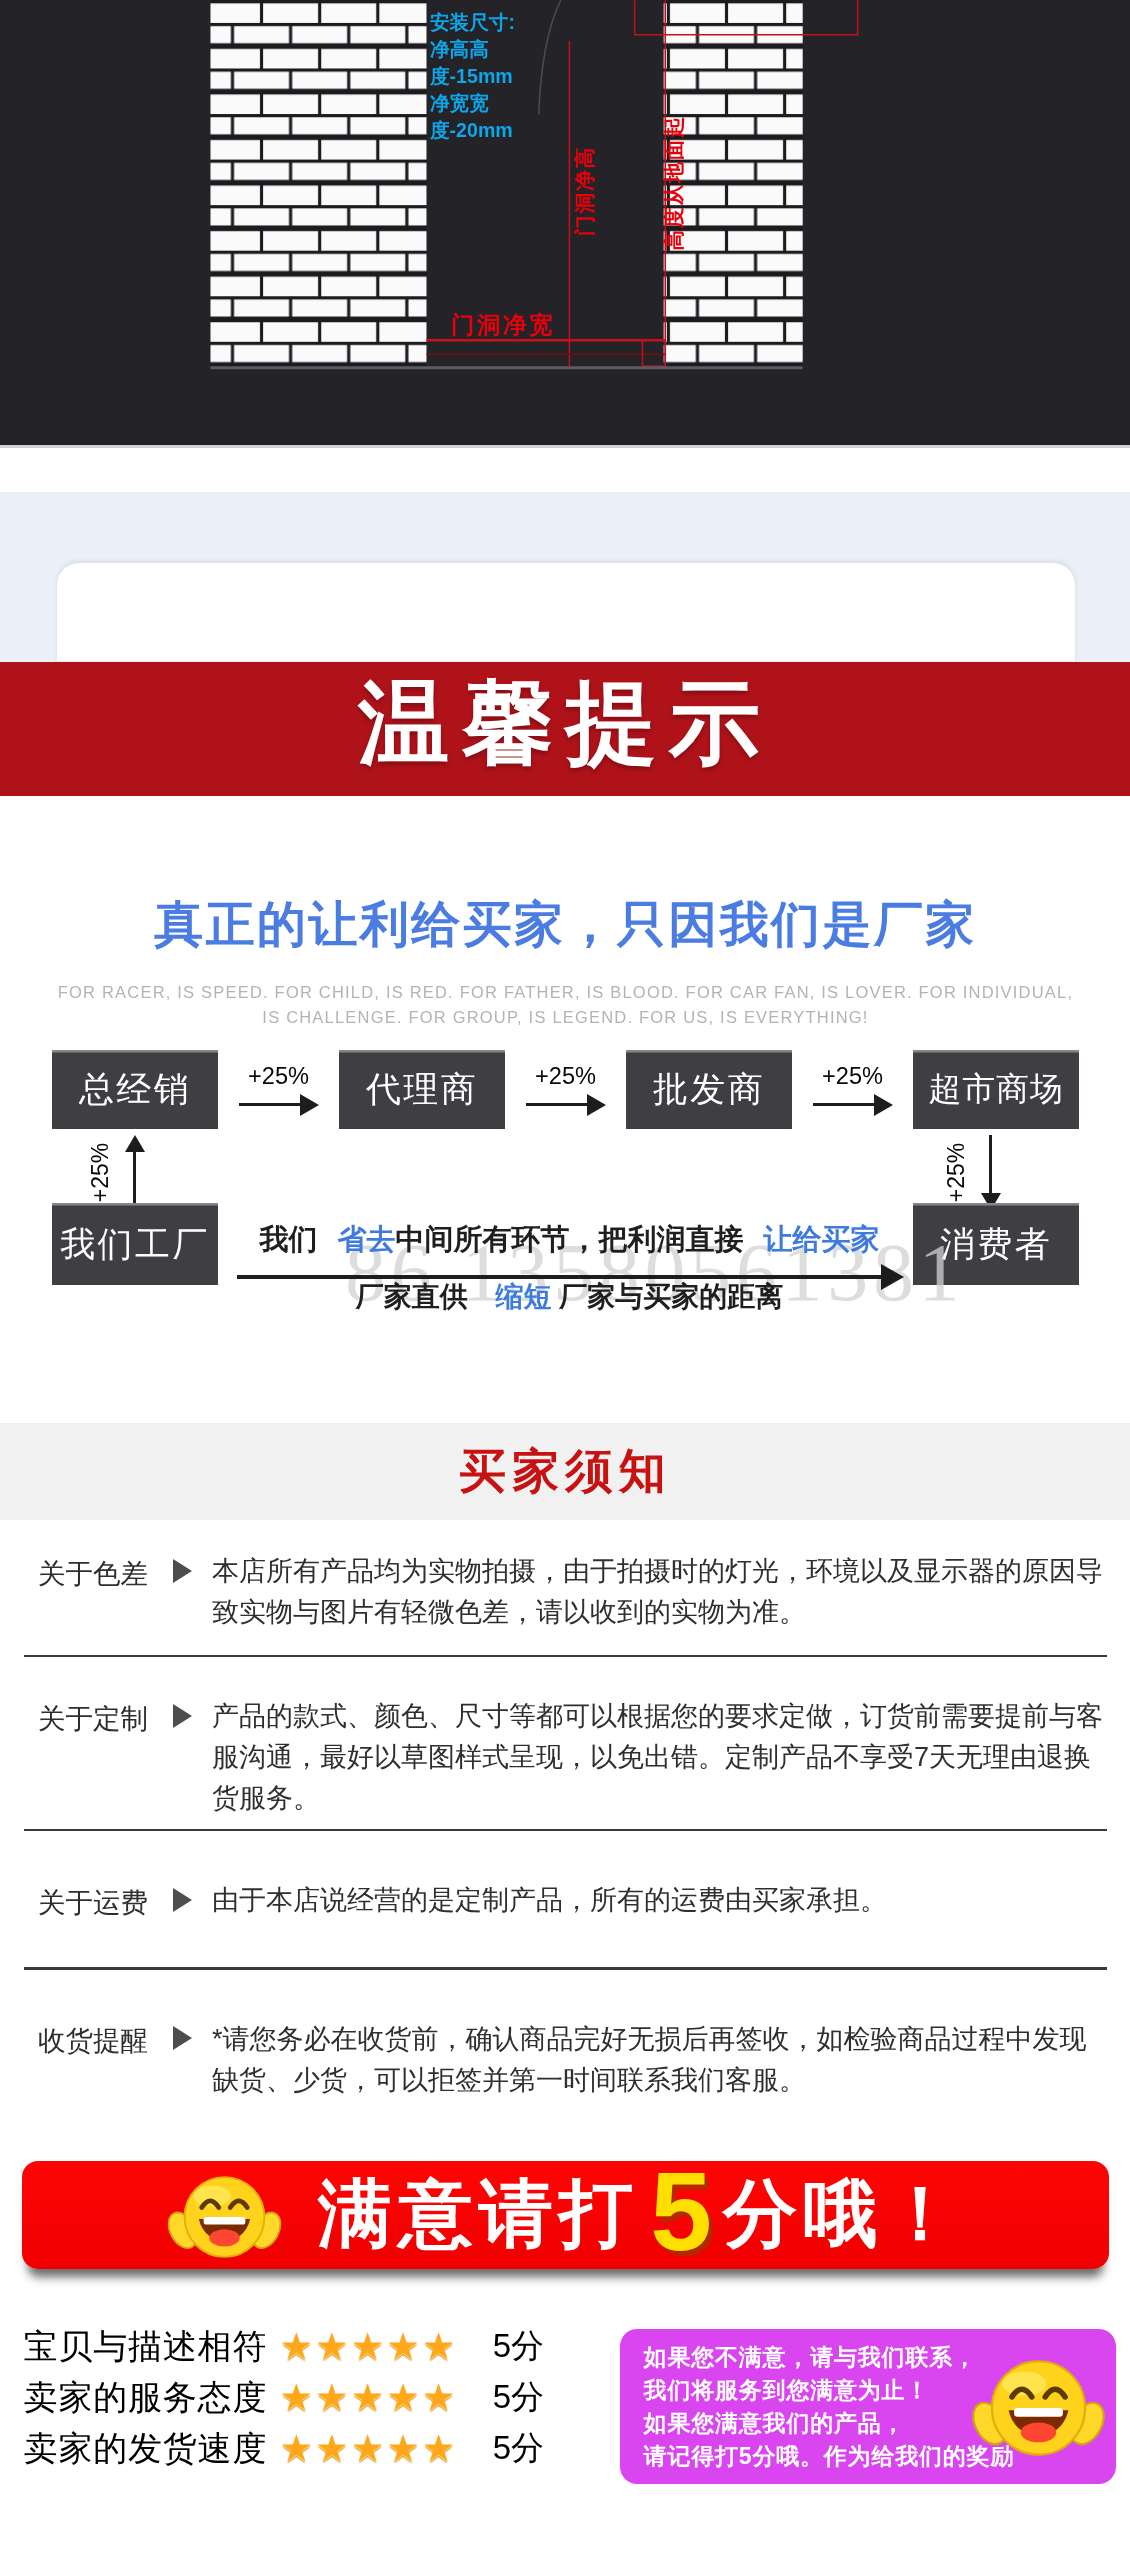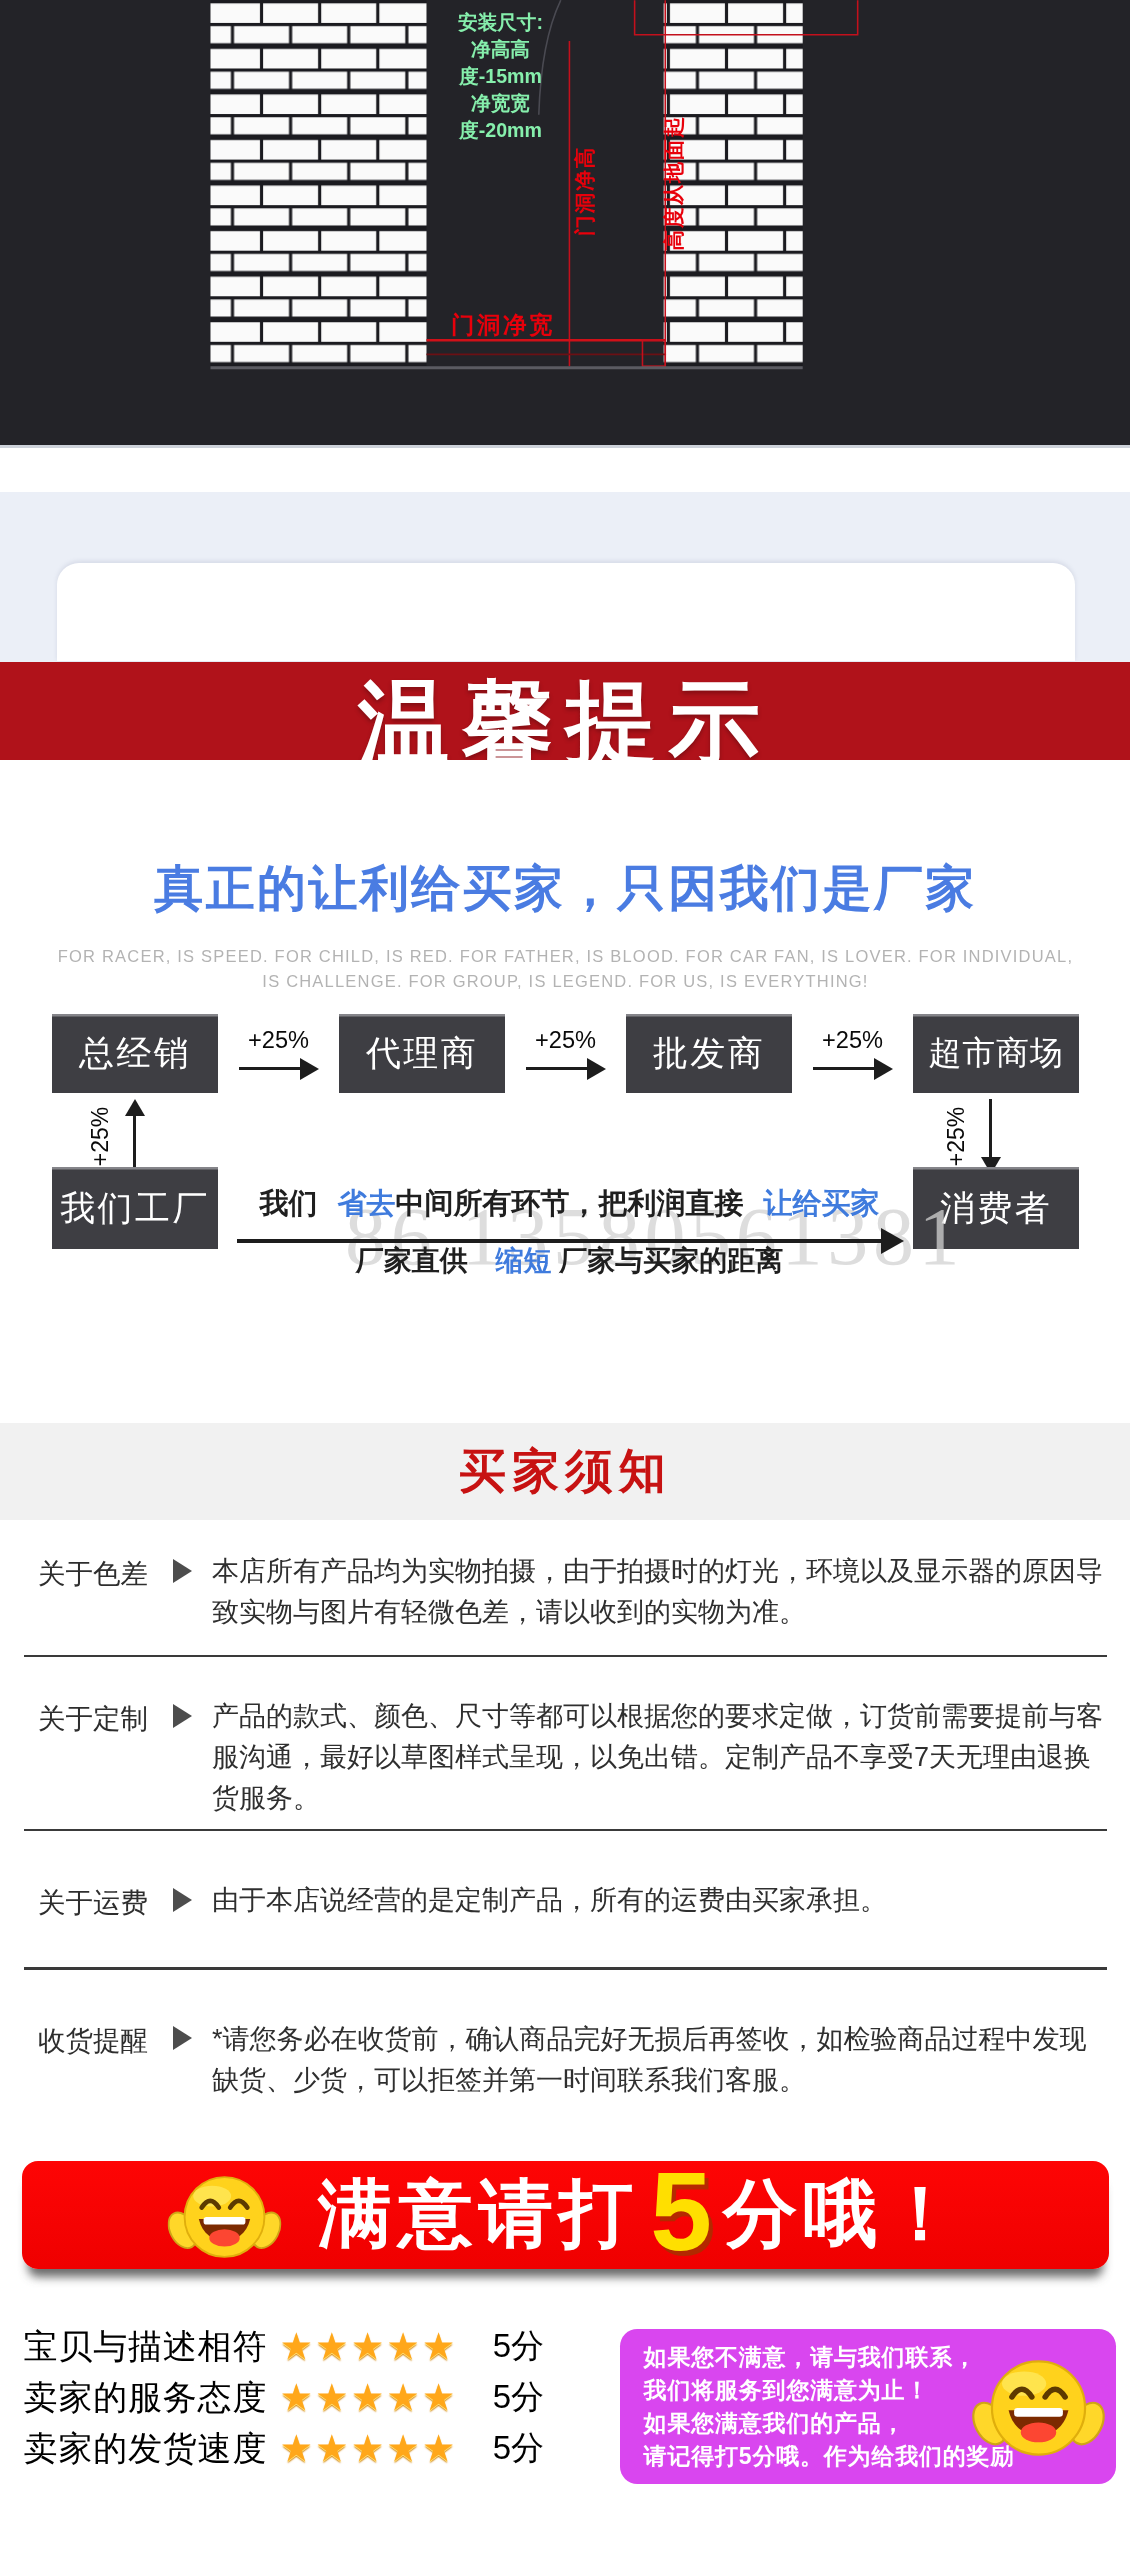--- a/index.html
+++ b/index.html
@@ -2,37 +2,37 @@
 <html style="font-size:12.6px"><head>
 <meta charset="utf-8">
 <style>
   * { margin:0; padding:0; box-sizing:border-box; }
   body { background:#ffffff; font-family:"Liberation Sans", sans-serif; }
   .page { position:relative; width:1131px; height:2576px; margin:0 auto; background:#fff; overflow:hidden; }
 
   
   .diagram { position:absolute; left:0; top:0; width:1131px; height:448px; background:#232328; border-bottom:3.9px solid #cdd2da; }
   .diagram svg.cad { position:absolute; left:0; top:0; }
-  .install-note { position:absolute; left:430px; top:9.4px; width:141px; text-align:center; color:#86efac; font-size:19.6px; font-weight:bold; line-height:27px; }
+  .install-note { position:absolute; left:430px; top:9.4px; width:141px; text-align:left; color:#0ea5e9; font-size:19.6px; font-weight:bold; line-height:27px; }
   .door-width-label { position:absolute; left:451px; top:309px; color:#e8000b; font-size:23.6px; font-weight:bold; letter-spacing:2.4px; }
   .rot-label { position:absolute; color:#e8000b; font-size:21px; font-weight:bold; text-align:center; transform:rotate(-90deg); letter-spacing:1.6px; white-space:nowrap; }
   .door-height-label { left:522px; top:177px; width:126px; }
   .side-note-label { left:599px; top:169px; width:149px; }
 
   
   .mid-band { position:absolute; left:0; top:451px; width:1131px; height:210px; background:#fff; }
   .band-blue { position:absolute; left:0; top:41px; width:1131px; height:170px; background:#ebeff7; }
   .card-top { position:absolute; left:57px; top:112px; width:1018px; height:98px; background:#ffffff; border-radius:22px 22px 0 0; box-shadow:0 -1.6px 4.7px rgba(120,130,160,.18); }
 
   
   .tips-banner { position:absolute; left:0; top:662px; width:1131px; height:134px; background:#b0121a; display:flex; align-items:flex-start; justify-content:center; }
   .tips-banner .t { color:#fff; font-size:91px; font-weight:bold; letter-spacing:12.6px; text-shadow:0 3.1px 4.7px rgba(0,0,0,.25); }
 
   
-  .promo { position:absolute; left:0; top:760px; width:1131px; height:457px; background:#fff; }
+  .promo { position:absolute; left:0; top:796px; width:1131px; height:457px; background:#fff; }
   .promo-title { position:absolute; top:96px; width:100%; text-align:center; color:#4a7ce2; font-size:49px; font-weight:bold; letter-spacing:2.4px; }
   .promo-sub { position:absolute; width:100%; text-align:center; color:#b3b3b3; font-size:16.5px; letter-spacing:1.2px; }
   .sub1 { top:187px; } .sub2 { top:212px; }
   .flow-row1 { position:absolute; top:254px; left:52px; right:52px; height:79px; display:flex; align-items:center; }
   .flow-box { width:166px; height:79px; background:#3e3e43; box-shadow:inset 0 2.4px 0 #85858a; color:#fff; font-size:35px; letter-spacing:2.4px; display:flex; align-items:center; justify-content:center; flex:none; }
   .flow-box.four { font-size:33px; letter-spacing:0.8px; }
   .harrow-cell { flex:1; display:flex; flex-direction:column; align-items:center; justify-content:center; }
   .plus-label { font-size:23.6px; color:#0a0a0a; margin-bottom:3.1px; }
   .harrow { display:flex; align-items:center; }
   .harrow .line { width:61px; height:2.4px; background:#1d1d1d; }

